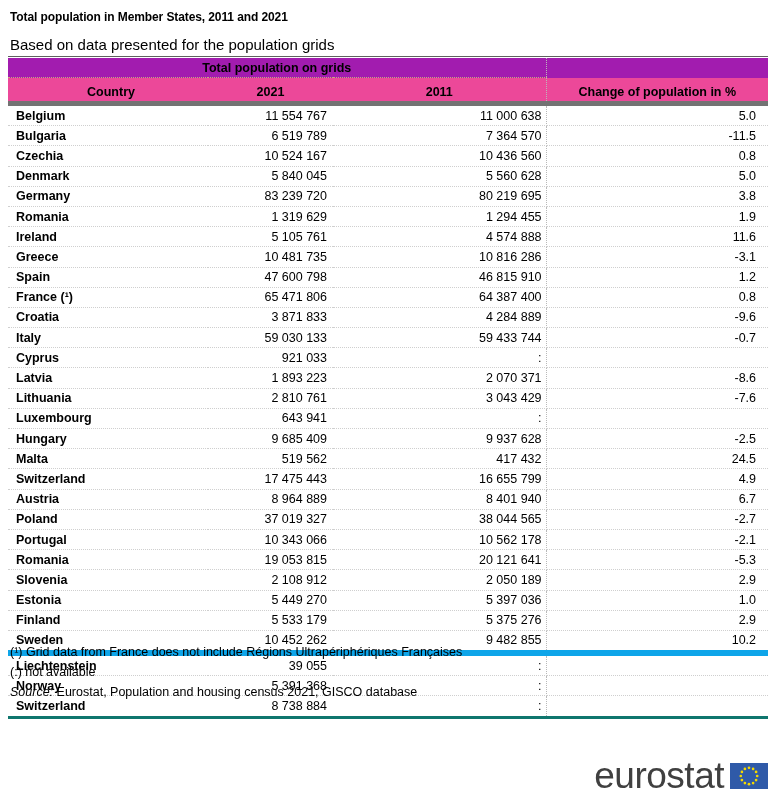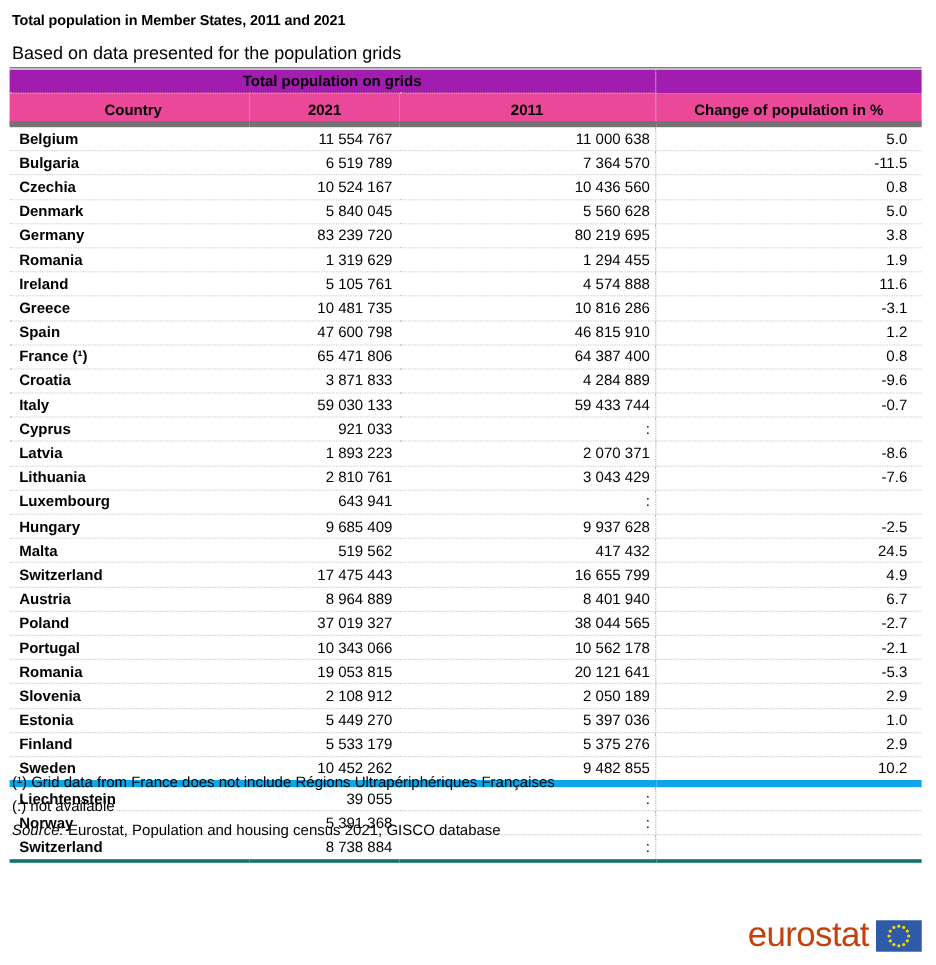--- a/index.html
+++ b/index.html
@@ -154,22 +154,22 @@
   
   .logo {
     position: absolute;
     right: 12px;
     bottom: 10px;
     display: flex;
     align-items: center;
     gap: 6px;
   }
   .logo-text {
-    font-size: 29px;
-    color: #c2410c;
+    font-size: 37px;
+    color: #404040;
     letter-spacing: -0.5px;
     font-weight: normal;
     line-height: 1;
     text-align: center;
   }
   .eu-flag {
     width: 38px;
     height: 26px;
     background: #2f5aa8;
     position: relative;

